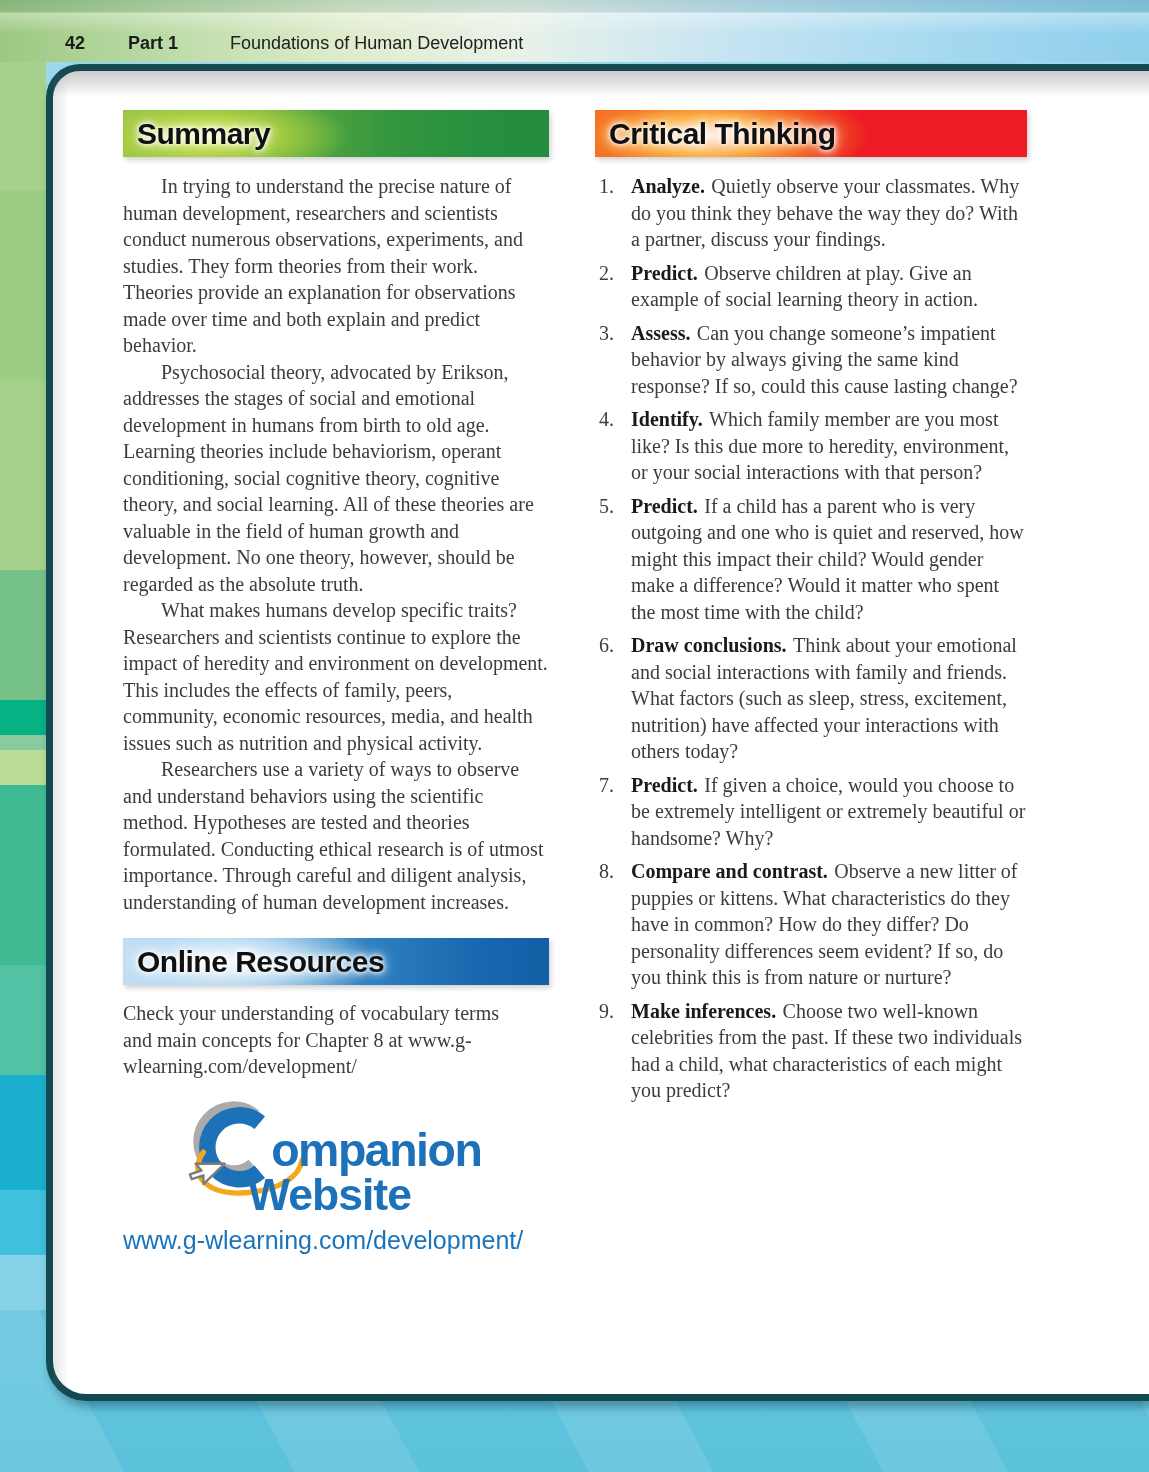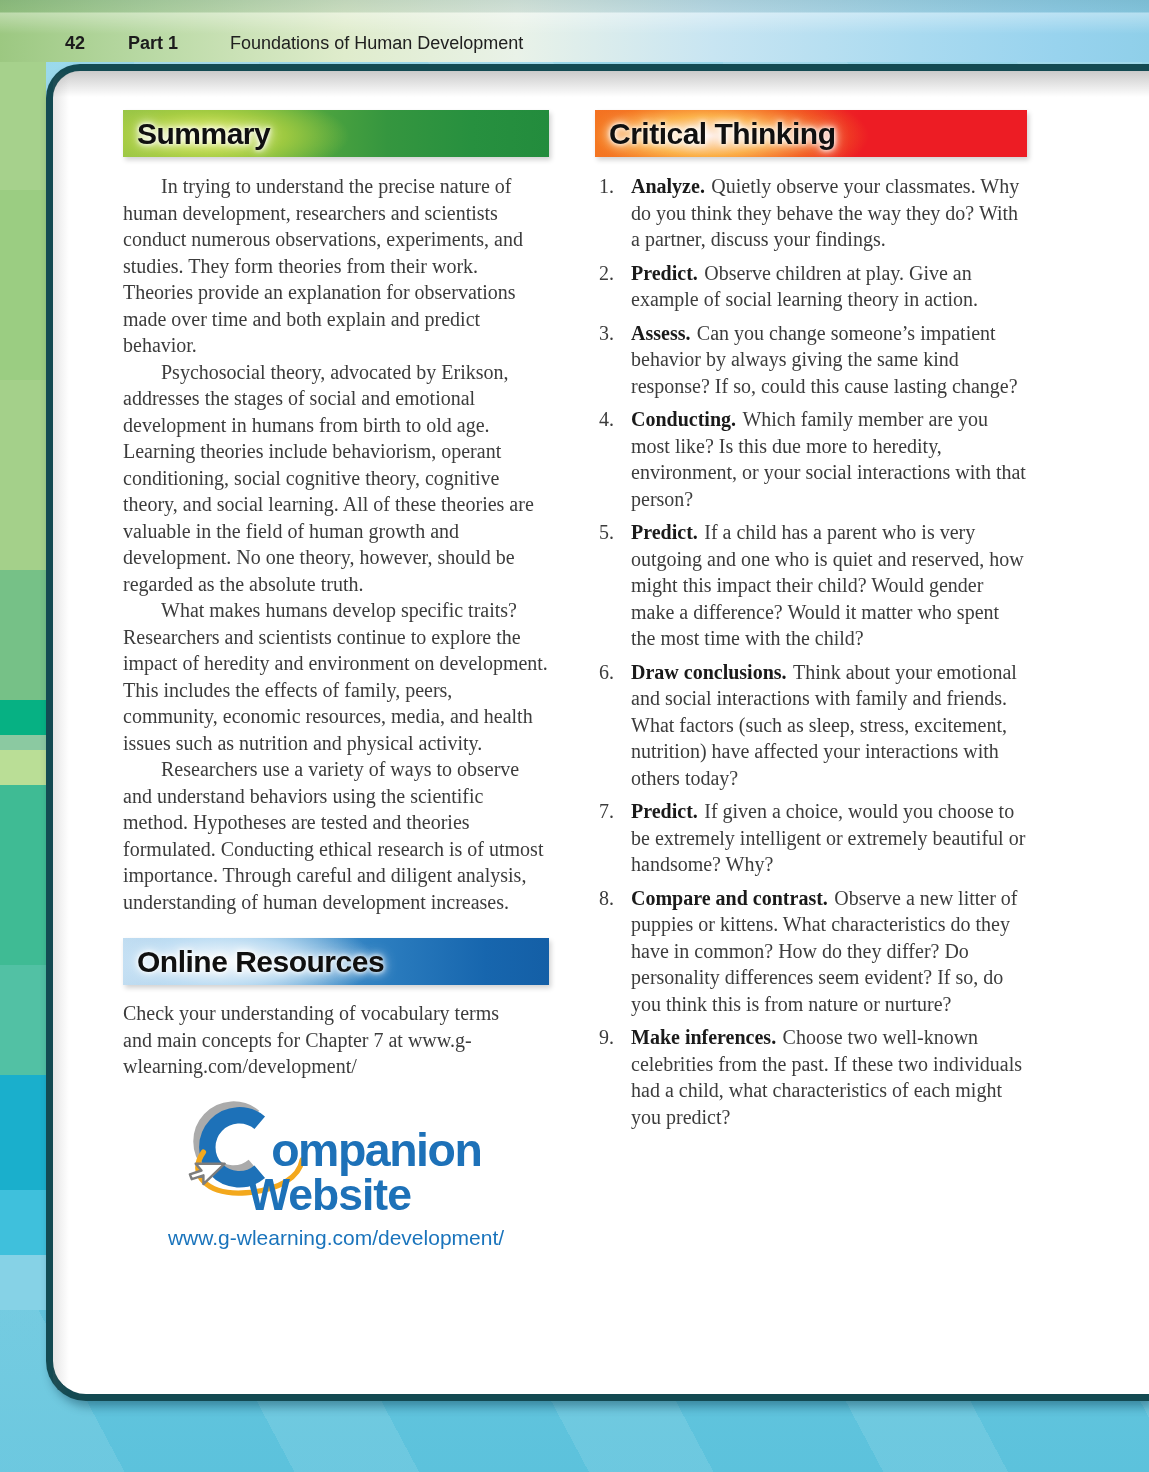--- a/index.html
+++ b/index.html
@@ -85,21 +85,21 @@
   .or-text{margin:15px 0 0 0; width:382px;}
   
   .ct-list{margin-top:16px;}
   .ct-item{position:relative; padding-left:36px; margin-bottom:7px;}
   .ct-num{position:absolute; left:4px; top:0;}
   .ct-lead{font-weight:bold; color:#1a1a1a; margin-right:.32em;}
   
   .logo-wrap{margin-top:12px; text-align:center;}
   .logo-wrap svg{display:inline-block;}
   .logo-url{
-    text-align:center; color:#1a74bc; font-size:21px; margin-top:2px;
+    text-align:left; color:#1a74bc; font-size:25px; margin-top:2px;
     font-family:"Liberation Sans", sans-serif;
   }
   .hidden-data{position:absolute; width:1px; height:1px; overflow:hidden; clip:rect(0 0 0 0); white-space:nowrap;}
 </style>
 </head>
 <body>
 
 <div id="stage">
 
   <div class="top-band">
@@ -139,21 +139,21 @@
           <p class="para">What makes humans develop specific traits? Researchers and scientists continue to explore the impact of heredity and environment on development. This includes the effects of family, peers, community, economic resources, media, and health issues such as nutrition and physical activity.</p>
 
           <p class="para">Researchers use a variety of ways to observe and understand behaviors using the scientific method. Hypotheses are tested and theories formulated. Conducting ethical research is of utmost importance. Through careful and diligent analysis, understanding of human development increases.</p>
 
       </div>
 
       <div class="banner banner-blue or-banner">
         <span>Online Resources</span>
       </div>
 
-      <p class="serif or-text">Check your understanding of vocabulary terms and main concepts for Chapter 7 at www.g-wlearning.com/development/</p>
+      <p class="serif or-text">Check your understanding of vocabulary terms and main concepts for Chapter 8 at www.g-wlearning.com/development/</p>
 
       <div class="logo-wrap">
         <svg width="300" height="128" viewBox="0 0 310 132" xmlns="http://www.w3.org/2000/svg">
 
           <path d="M70.2 25.7 A33 33 0 1 0 70.2 76.3" fill="none" stroke="#ababab" stroke-width="17"></path>
 
           <path d="M76.2 31.7 A33 33 0 1 0 76.2 82.3" fill="none" stroke="#1d71b8" stroke-width="17"></path>
 
           <path d="M18 62 C 2 84, 20 107, 62 104 C 97 101, 117 88, 120 70" fill="none" stroke="#f3a81d" stroke-width="5.5" stroke-linecap="round"></path>
 
@@ -180,21 +180,21 @@
 
           <div class="ct-item">
             <span class="ct-num">2.</span><span class="ct-lead">Predict.</span><span class="ct-text">Observe children at play. Give an example of social learning theory in action.</span>
           </div>
 
           <div class="ct-item">
             <span class="ct-num">3.</span><span class="ct-lead">Assess.</span><span class="ct-text">Can you change someone’s impatient behavior by always giving the same kind response? If so, could this cause lasting change?</span>
           </div>
 
           <div class="ct-item">
-            <span class="ct-num">4.</span><span class="ct-lead">Conducting.</span><span class="ct-text">Which family member are you most like? Is this due more to heredity, environment, or your social interactions with that person?</span>
+            <span class="ct-num">4.</span><span class="ct-lead">Identify.</span><span class="ct-text">Which family member are you most like? Is this due more to heredity, environment, or your social interactions with that person?</span>
           </div>
 
           <div class="ct-item">
             <span class="ct-num">5.</span><span class="ct-lead">Predict.</span><span class="ct-text">If a child has a parent who is very outgoing and one who is quiet and reserved, how might this impact their child? Would gender make a difference? Would it matter who spent the most time with the child?</span>
           </div>
 
           <div class="ct-item">
             <span class="ct-num">6.</span><span class="ct-lead">Draw conclusions.</span><span class="ct-text">Think about your emotional and social interactions with family and friends. What factors (such as sleep, stress, excitement, nutrition) have affected your interactions with others today?</span>
           </div>
 

